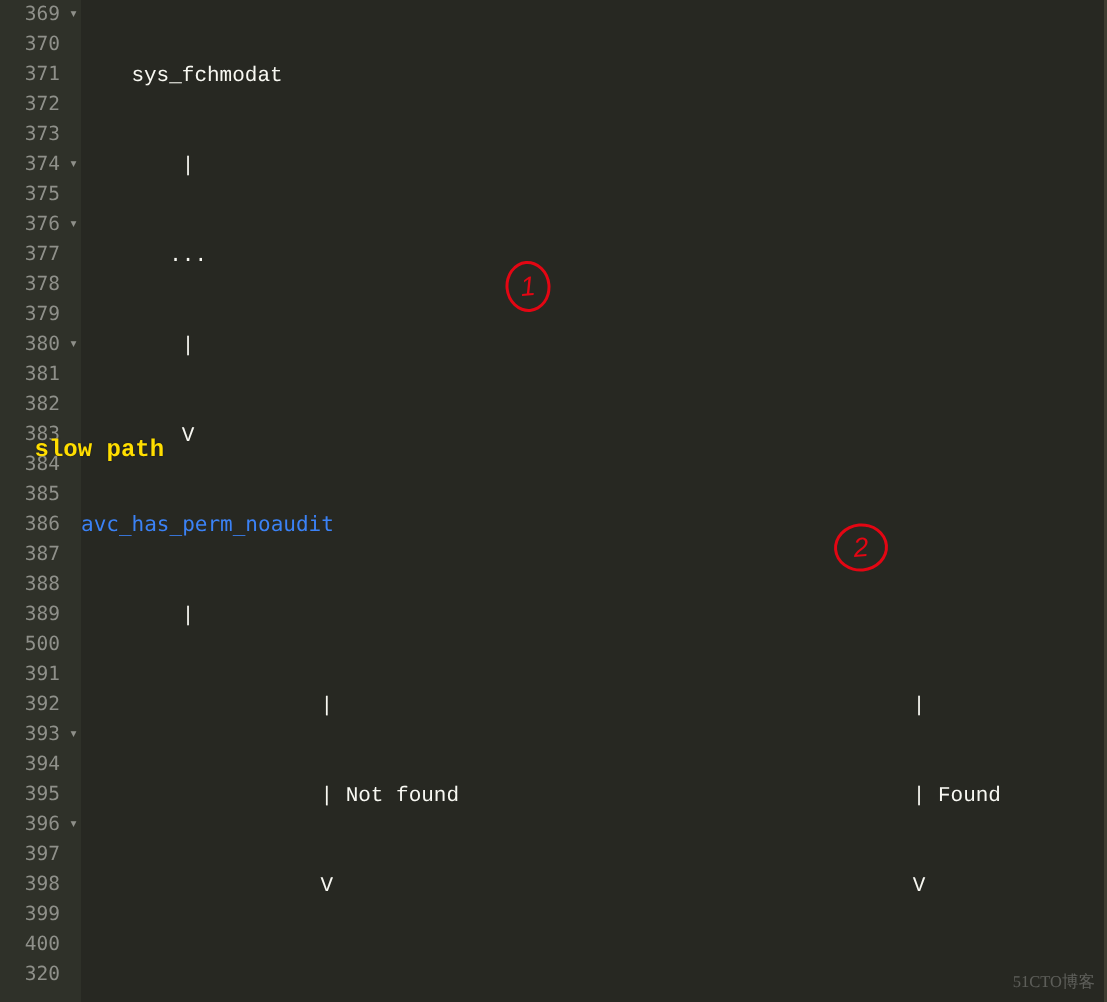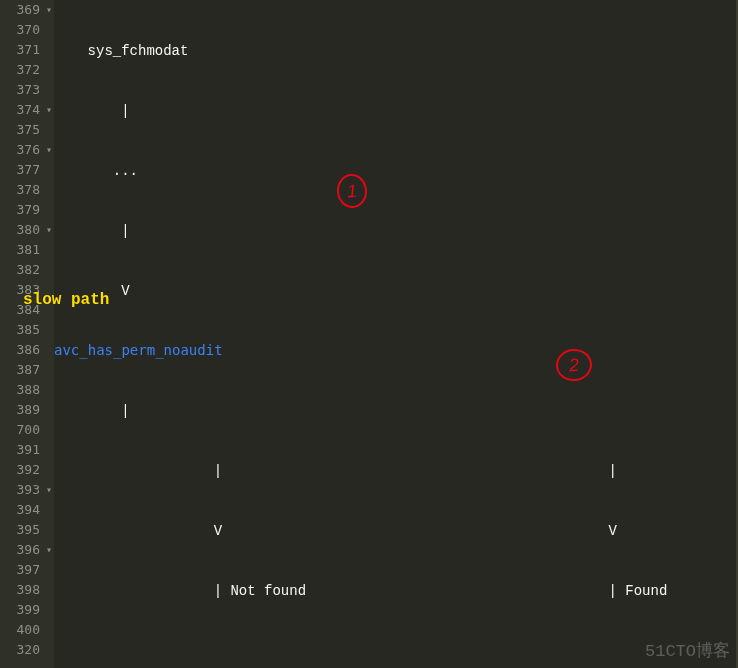--- a/index.html
+++ b/index.html
@@ -84,22 +84,22 @@
     content: "";
     position: absolute;
     left: -6px; top: 6px;
     width: 10px; height: 10px;
   }
   .watermark {
     position: absolute;
     right: 8px;
     bottom: 6px;
     color: rgba(255,255,255,0.25);
-    font-size: 17px;
-    font-family: Liberation Mono, monospace;
+    font-size: 11px;
+    font-family: Liberation Serif, serif;
     text-align: right;
   }
   .right-edge {
     position: absolute;
     right: 0; top: 0; width: 2px; height: 100%;
     background: #3e3d32;
   }
 </style>
 </head>
 <body>
@@ -121,21 +121,21 @@
       <div class="ln fold">380</div>
       <div class="ln">381</div>
       <div class="ln">382</div>
       <div class="ln">383</div>
       <div class="ln">384</div>
       <div class="ln">385</div>
       <div class="ln">386</div>
       <div class="ln">387</div>
       <div class="ln">388</div>
       <div class="ln">389</div>
-      <div class="ln">700</div>
+      <div class="ln">500</div>
       <div class="ln">391</div>
       <div class="ln">392</div>
       <div class="ln fold">393</div>
       <div class="ln">394</div>
       <div class="ln">395</div>
       <div class="ln fold">396</div>
       <div class="ln">397</div>
       <div class="ln">398</div>
       <div class="ln">399</div>
       <div class="ln">400</div>
@@ -144,22 +144,22 @@
 
   <div class="code">
     <div class="row"><span class="token-text">    sys_fchmodat</span></div>
     <div class="row"><span class="token-text">        |</span></div>
     <div class="row"><span class="token-text">       ...</span></div>
     <div class="row"><span class="token-text">        |</span></div>
     <div class="row"><span class="token-text">        V</span></div>
     <div class="row"><span class="token-fn">avc_has_perm_noaudit</span></div>
     <div class="row"><span class="token-text">        |</span></div>
     <div class="row"><span class="token-text">                   |                                              |</span></div>
+    <div class="row"><span class="token-text">                   | Not found                                    | Found</span></div>
     <div class="row"><span class="token-text">                   V                                              V</span></div>
-    <div class="row"><span class="token-text">                   | Not found                                    | Found</span></div>
     
     
     
     
     
     
     
     
     
     

